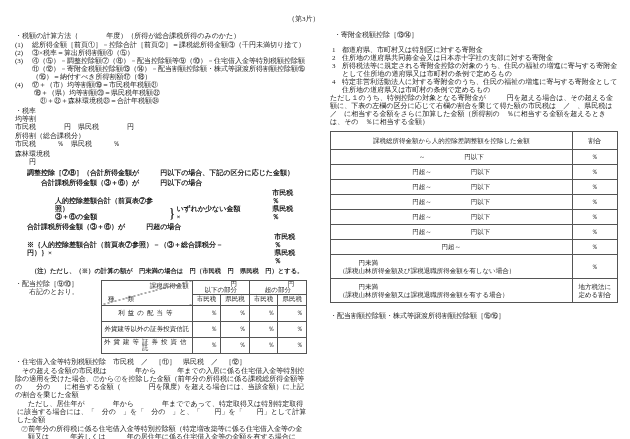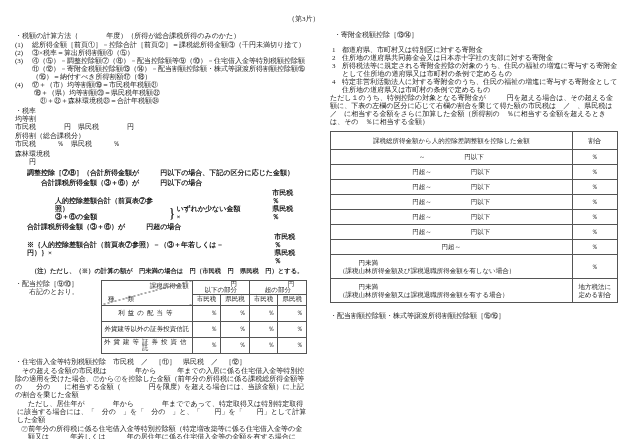--- a/index.html
+++ b/index.html
@@ -141,21 +141,21 @@
         </span>
         <span class="brace-char">}</span>
         <span class="brace-rule">いずれか少ない金額×</span>
         <span class="rates">
           <span>市民税　％</span>
           <span>県民税　％</span>
         </span>
       </div>
       <div class="ch-head">合計課税所得金額（③＋⑥）が　　　円超の場合</div>
       <div class="formula-row">
-        <span class="ftx">※｛人的控除差額合計（前頁表⑦参照）－（③＋年若しくは－　　　円）｝×</span>
+        <span class="ftx">※｛人的控除差額合計（前頁表⑦参照）－（③＋総合課税分－　　　円）｝×</span>
         <span class="rates">
           <span>市民税　％</span>
           <span>県民税　％</span>
         </span>
       </div>
       <div class="note-line">（注）ただし、（※）の計算の額が　円未満の場合は　円（市民税　円　県民税　円）とする。</div>
     </div>
 
     <div class="haito-wrap">
       <div class="haito-label">

